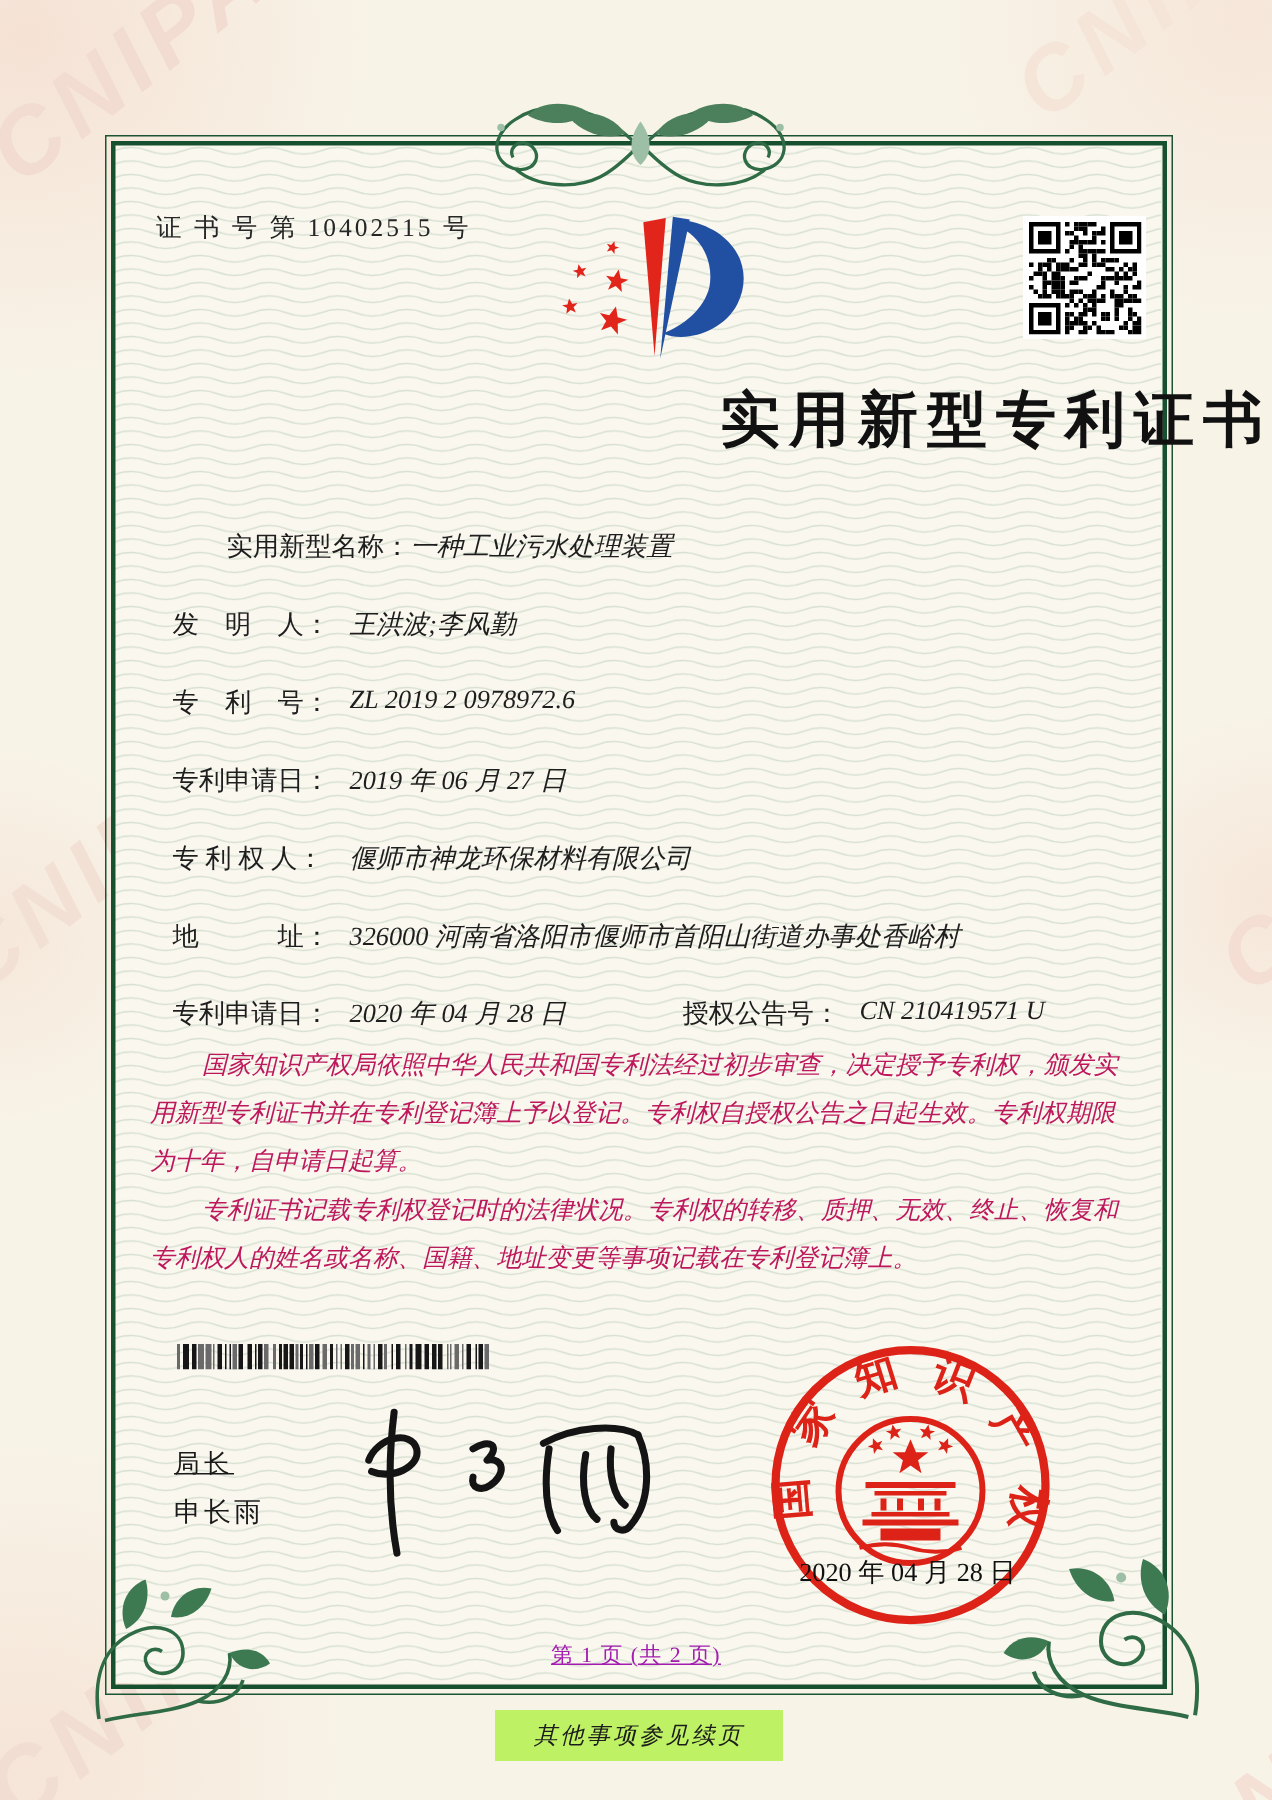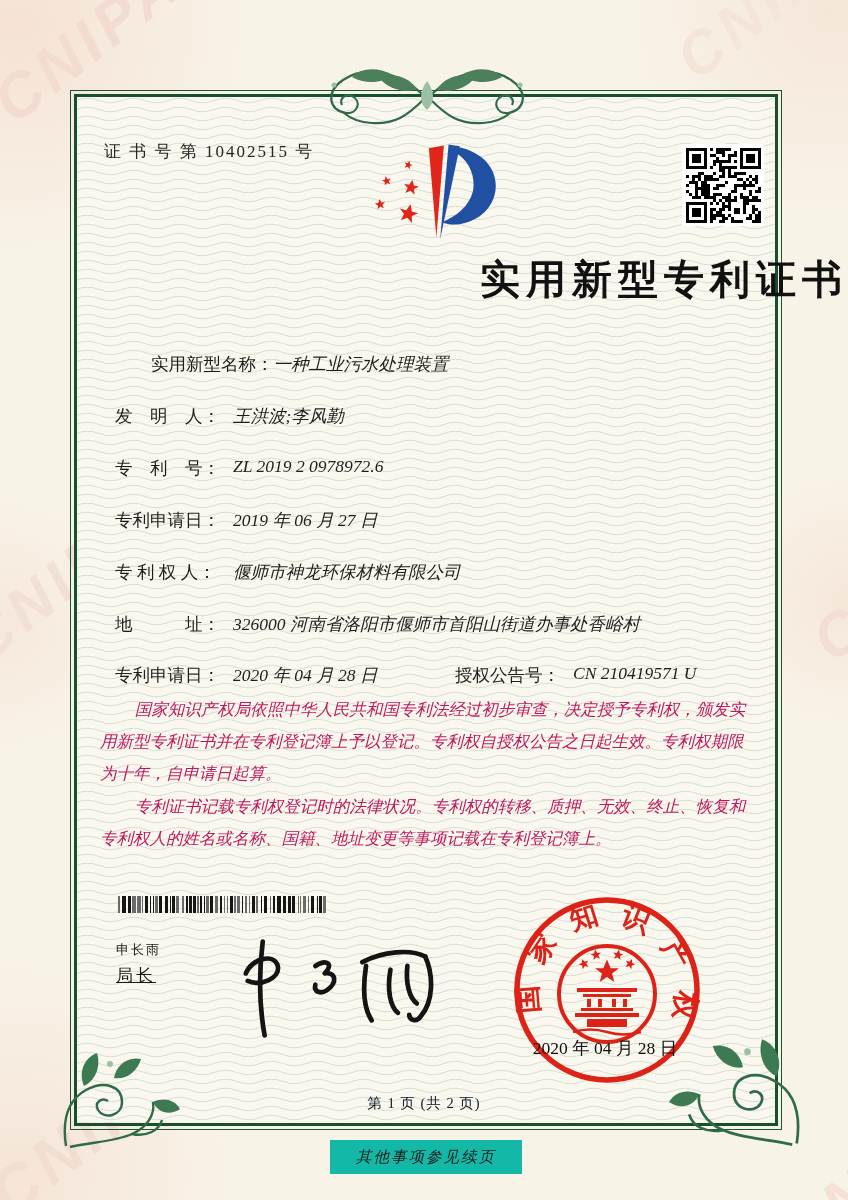--- a/index.html
+++ b/index.html
@@ -40,31 +40,31 @@
   .row .lbl{flex:0 0 118px;white-space:pre;}
   .row .val{white-space:pre;font-style:italic;}
   .row .grp2{position:absolute;left:340px;display:flex;}
   .paras{
     position:absolute;left:100px;top:694px;width:652px;
     font-size:16.5px;font-style:italic;line-height:1.95;color:#be185d;
   }
   .paras p{margin:0;text-indent:2.1em;}
   .barcode{position:absolute;left:118px;top:896px;}
   .sig-title{position:absolute;left:116px;top:964px;font-size:17px;color:#1a1a1a;letter-spacing:3px;text-decoration:underline;}
-  .sig-name{position:absolute;left:116px;top:941px;font-size:13px;color:#1a1a1a;letter-spacing:2px;text-align:center;}
+  .sig-name{position:absolute;left:116px;top:996px;font-size:18px;color:#1a1a1a;letter-spacing:2px;text-align:center;}
   .signature{position:absolute;left:232px;top:934px;}
   .seal{position:absolute;left:509px;top:892px;width:196px;height:196px;}
   .seal-date{
     position:absolute;left:505px;top:1036px;width:200px;text-align:center;
     font-size:17.5px;color:#101010;white-space:pre;z-index:4;
   }
-  .pagenum{position:absolute;left:0;right:0;top:1094px;text-align:center;font-size:14.5px;color:#0f172a;letter-spacing:1px;}
+  .pagenum{position:absolute;left:0;right:0;top:1094px;text-align:center;font-size:14.5px;color:#a21caf;letter-spacing:1px;text-decoration:underline;}
   .contnote{
     position:absolute;left:330px;top:1140px;width:192px;height:34px;
-    background:#14b8a6;display:flex;align-items:center;justify-content:center;
+    background:#bef264;display:flex;align-items:center;justify-content:center;
     font-size:15.5px;font-style:italic;color:#1c1c1c;letter-spacing:2px;z-index:3;
   }
   .ornament{position:absolute;z-index:4;}
   .orn-top{left:296px;top:55px;}
   .orn-bl{left:60px;top:1050px;}
   .orn-br{left:664px;top:1036px;transform:scaleX(-1);}
 </style>
 </head>
 <body>
 

